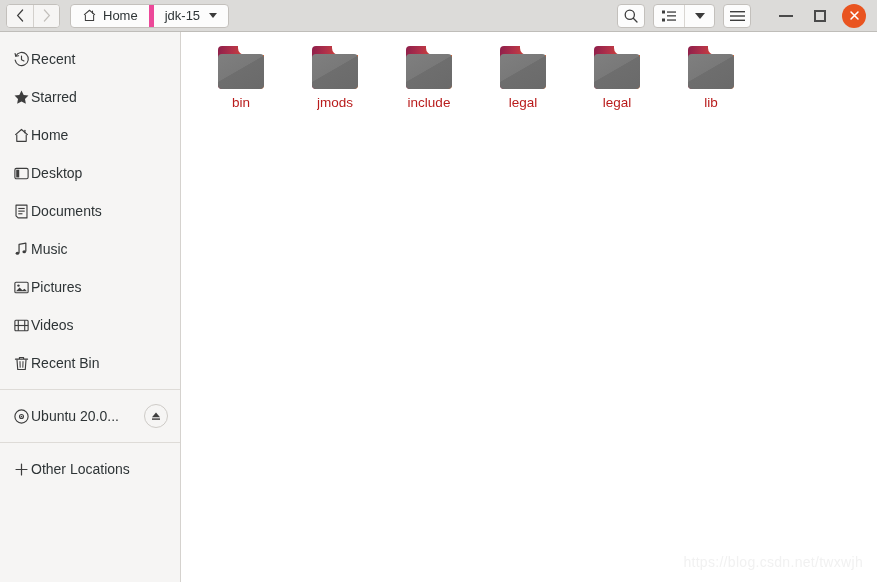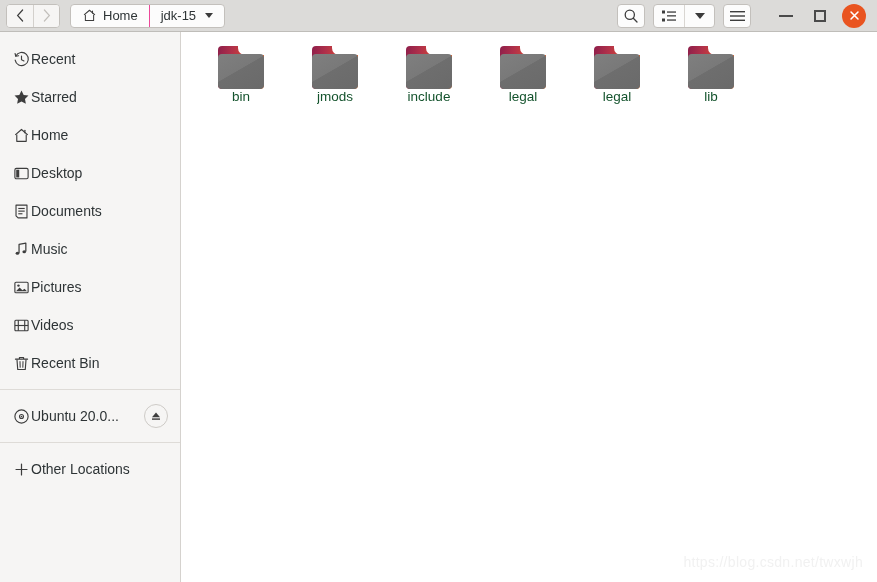--- a/index.html
+++ b/index.html
@@ -43,21 +43,21 @@
     background: #fcfcfc;
     border: 1px solid #c3c0bc;
     border-radius: 4px;
     overflow: hidden;
   }
   .pathseg {
     display: flex; align-items: center; gap: 6px;
     padding: 0 11px; height: 100%;
     font-size: 13px; color: #2e3436;
   }
-  .pathseg + .pathseg { border-left: 1px solid #ec4899; align-items: center; }
+  .pathseg + .pathseg { border-left: 5px solid #ec4899; align-items: center; }
   .pathseg .caret {
     width: 0; height: 0;
     border-left: 4px solid transparent;
     border-right: 4px solid transparent;
     border-top: 5px solid #3b3b3b;
     margin-left: 3px;
   }
 
   .toolbtn {
     height: 24px; min-width: 28px;
@@ -143,21 +143,22 @@
   .icon-grid {
     display: flex; flex-wrap: wrap;
     padding: 6px 0 0 12px;
   }
   .grid-item {
     width: 94px;
     display: flex; flex-direction: column; align-items: center;
     padding-top: 5px;
   }
   .item-label {
-    font-size: 13.5px; color: #14532d;
+    margin-top: 6px;
+    font-size: 13.5px; color: #b91c1c;
     text-align: center; max-width: 92px;
     white-space: nowrap; overflow: hidden; text-overflow: ellipsis;
   }
 
   
   .folder { position: relative; width: 46px; height: 46px; }
   .folder .back {
     position: absolute; left: 0; top: 3px;
     width: 46px; height: 43px; border-radius: 4px;
     background: linear-gradient(100deg, #8e1f4b 0%, #b1314a 28%, #e4522a 70%, #f06a1e 100%);

